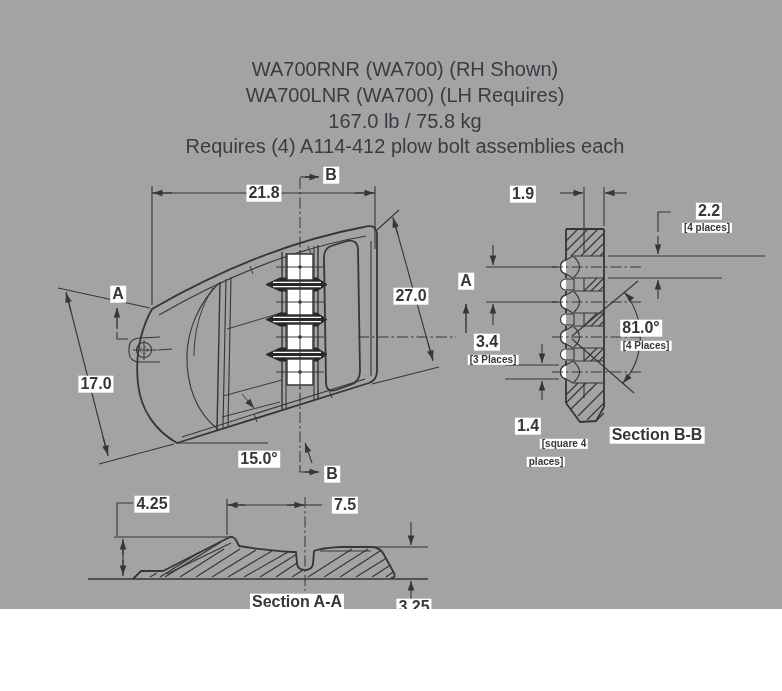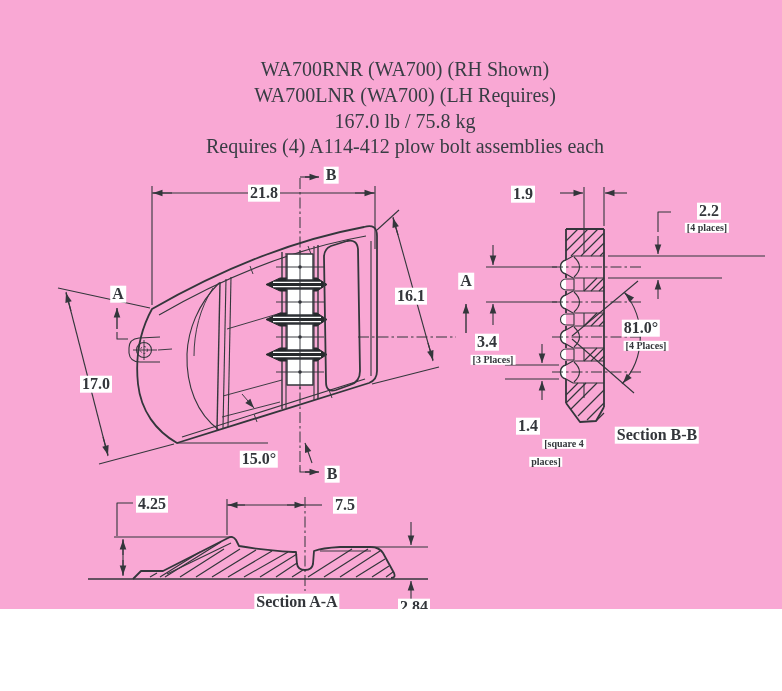--- a/index.html
+++ b/index.html
@@ -1,18 +1,18 @@
 <!DOCTYPE html>
 <html style="--ink: #33363b; --lug: #26292c;"><head>
 <meta charset="utf-8">
 <style>
   :root{ --ink:#33363b; --lug:#26292c; }
   html,body{margin:0;padding:0;background:#fff;}
-  .stage{position:relative;width:782px;height:609px;background:#f9a8d4;overflow:hidden;
-         font-family:Liberation Serif, serif;}
+  .stage{position:relative;width:782px;height:609px;background:#a3a3a3;overflow:hidden;
+         font-family:Liberation Sans, sans-serif;}
   #art{position:absolute;left:0;top:0;}
   #art line,#art path,#art rect,#art circle,#art polyline{
     fill:none;stroke:var(--ink);stroke-width:1.2;stroke-linejoin:round;stroke-linecap:butt;}
   #art .w18{stroke-width:1.8}
   #art .w14{stroke-width:1.4}
   #art .w11{stroke-width:1.1}
   #art .thin{stroke-width:.95}
   #art .dash{stroke-width:1;stroke-dasharray:11 3 2.5 3}
   #art .dot2{stroke-width:.9;stroke-dasharray:2 2}
   #art .wfs{fill:#fff}
@@ -297,37 +297,37 @@
 
 <div>
   <div class="title-line" style="left:405px;top:58px">WA700RNR (WA700) (RH Shown)</div>
   <div class="title-line" style="left:405px;top:84px">WA700LNR (WA700) (LH Requires)</div>
   <div class="title-line" style="left:405px;top:110px">167.0 lb / 75.8 kg</div>
   <div class="title-line" style="left:405px;top:135px">Requires (4) A114-412 plow bolt assemblies each</div>
 </div>
 
 <div class="lbl big" style="left:331px;top:175px">B</div>
 <div class="lbl big" style="left:264px;top:193px">21.8</div>
-<div class="lbl big" style="left:411px;top:296px">16.1</div>
+<div class="lbl big" style="left:411px;top:296px">27.0</div>
 <div class="lbl big" style="left:118px;top:294px">A</div>
 <div class="lbl big" style="left:466px;top:281px">A</div>
 <div class="lbl big" style="left:96px;top:384px">17.0</div>
 <div class="lbl" style="left:259px;top:459px">15.0°</div>
 <div class="lbl big" style="left:332px;top:474px">B</div>
 
 <div class="lbl" style="left:523px;top:194px">1.9</div>
 <div class="lbl" style="left:709px;top:211px">2.2</div>
 <div class="lbl note" style="left:707px;top:228px">[4 places]</div>
 <div class="lbl" style="left:487px;top:342px">3.4</div>
 <div class="lbl note" style="left:493px;top:360px">[3 Places]</div>
 <div class="lbl" style="left:641px;top:328px">81.0°</div>
 <div class="lbl note" style="left:646px;top:346px">[4 Places]</div>
 <div class="lbl" style="left:528px;top:426px">1.4</div>
 <div class="lbl note" style="left:564px;top:444px">[square 4</div>
 <div class="lbl note" style="left:546px;top:462px">places]</div>
 <div class="lbl" style="left:657px;top:435px">Section B-B</div>
 
 <div class="lbl" style="left:152px;top:504px">4.25</div>
 <div class="lbl" style="left:345px;top:505px">7.5</div>
-<div class="lbl" style="left:414px;top:607px">2.84</div>
+<div class="lbl" style="left:414px;top:607px">3.25</div>
 <div class="lbl" style="left:297px;top:602px">Section A-A</div>
 
 </div>
 
 </body></html>

